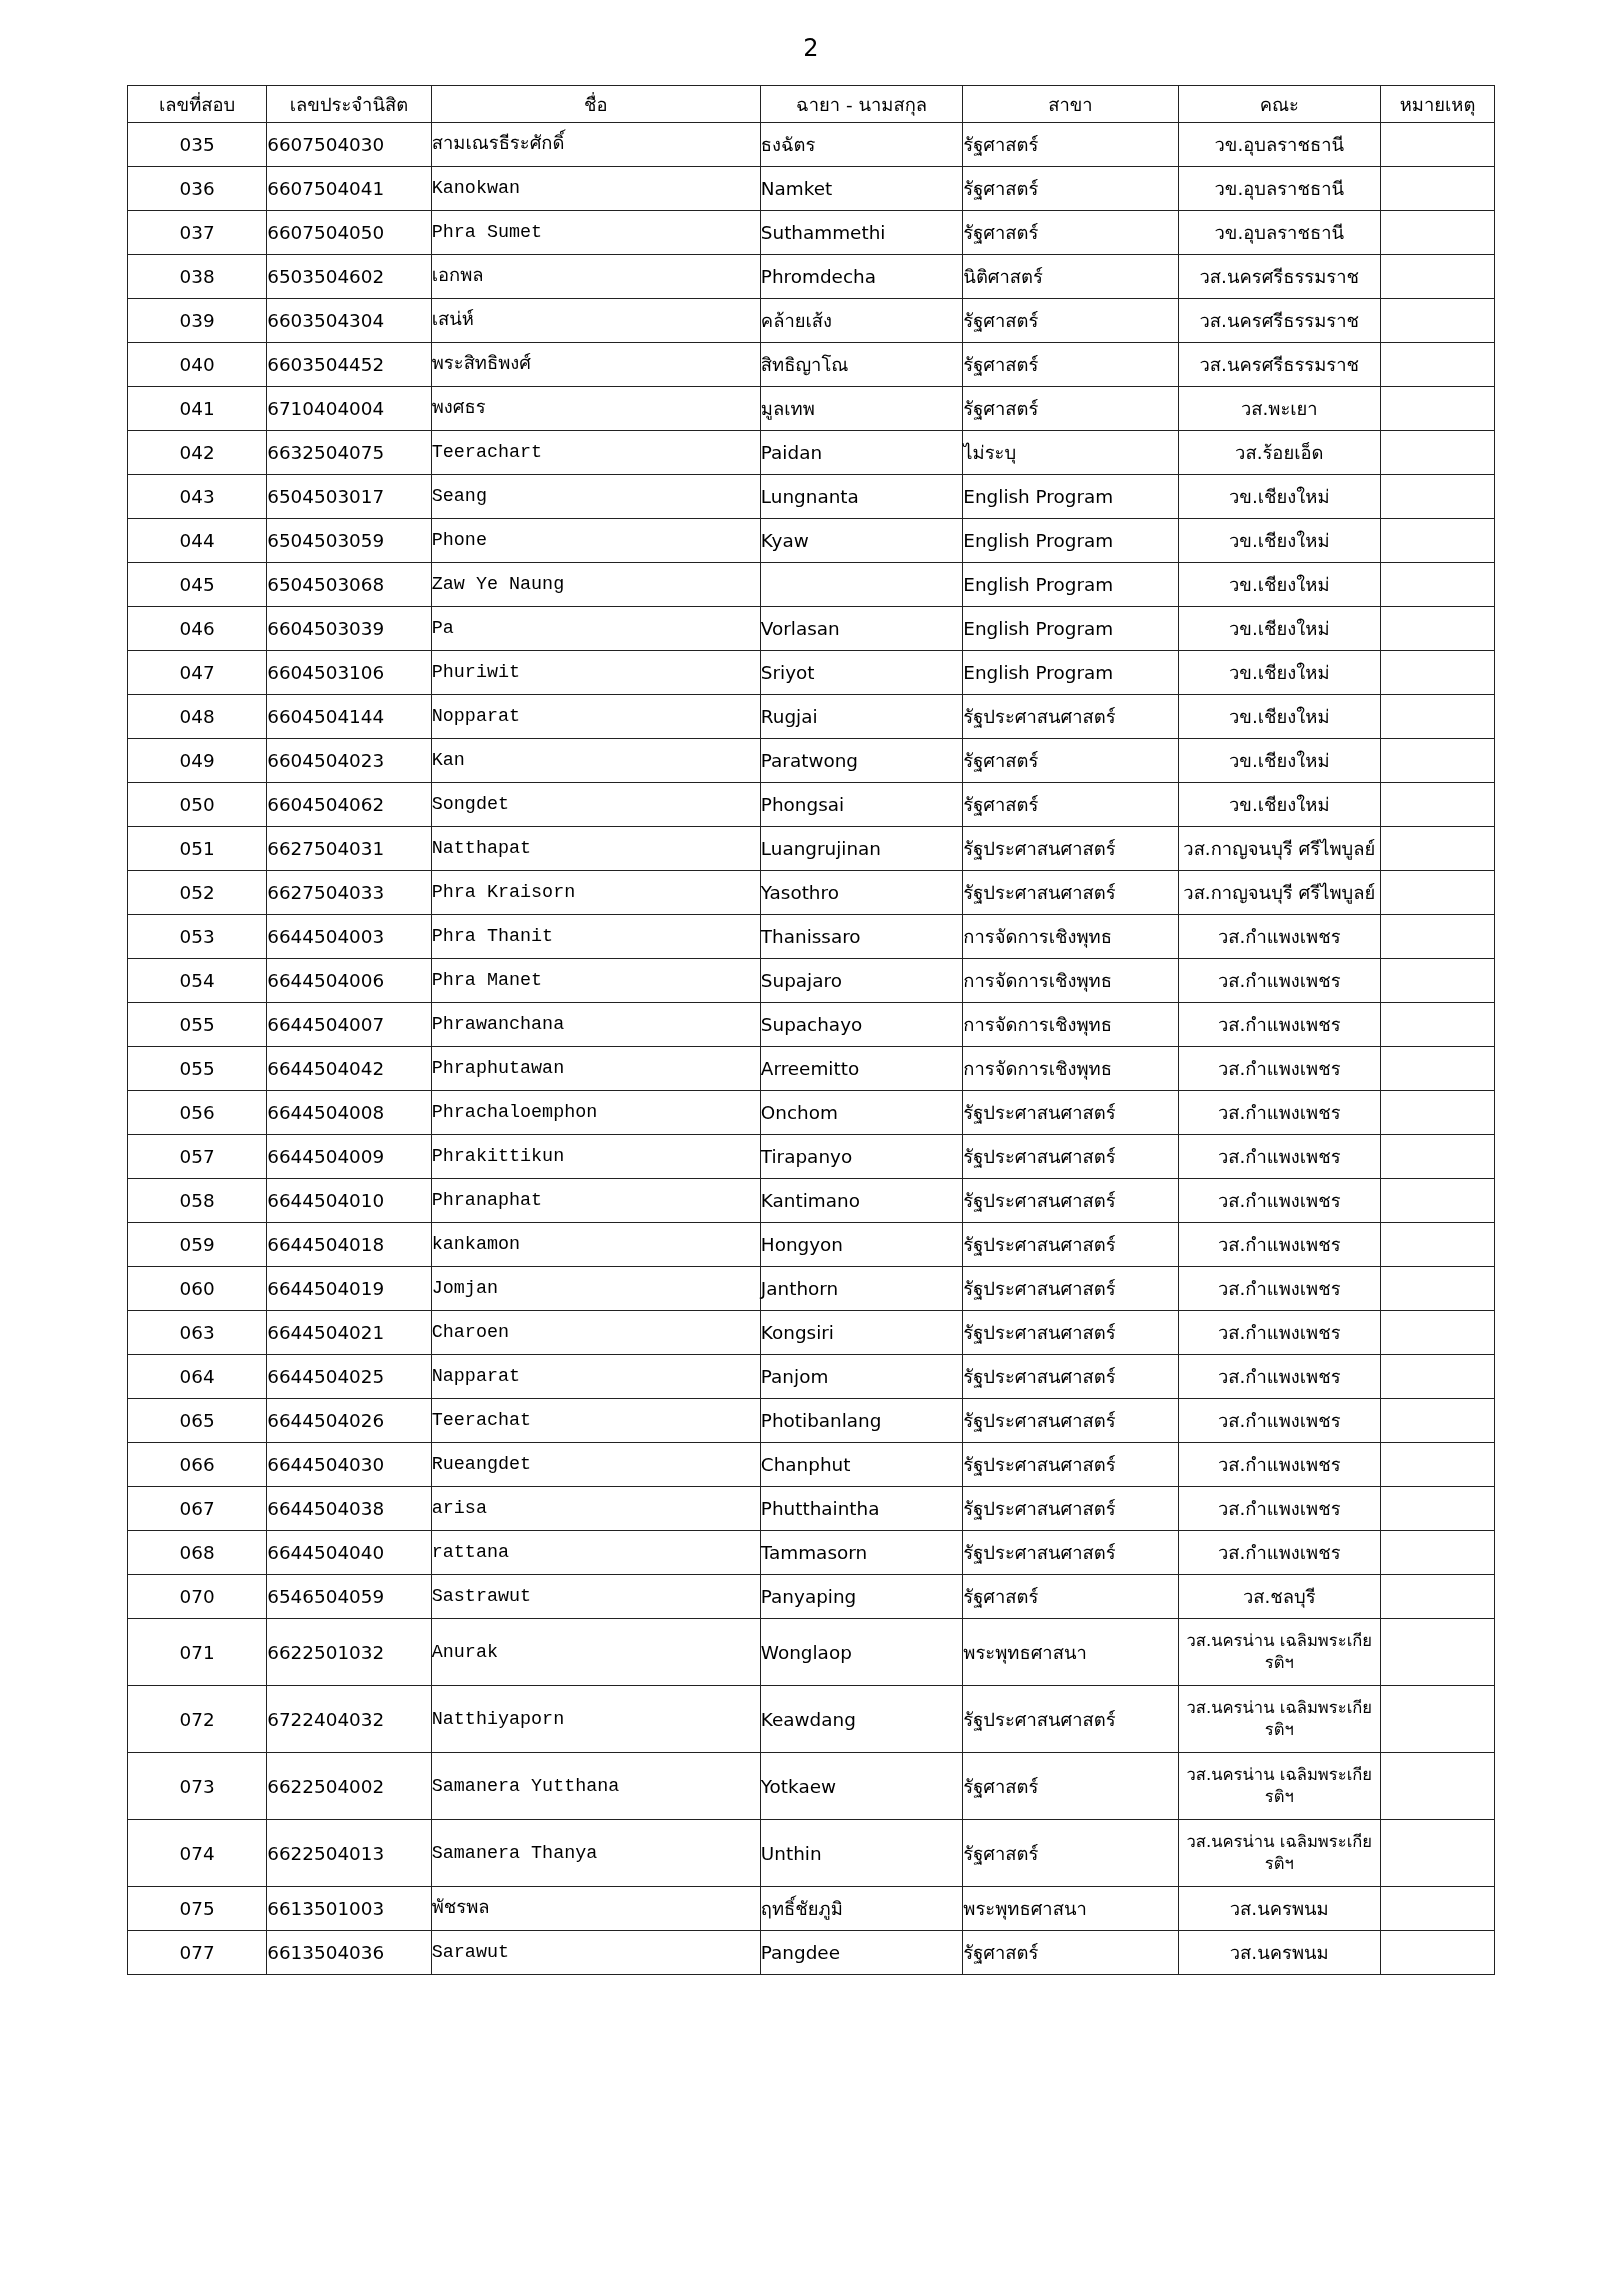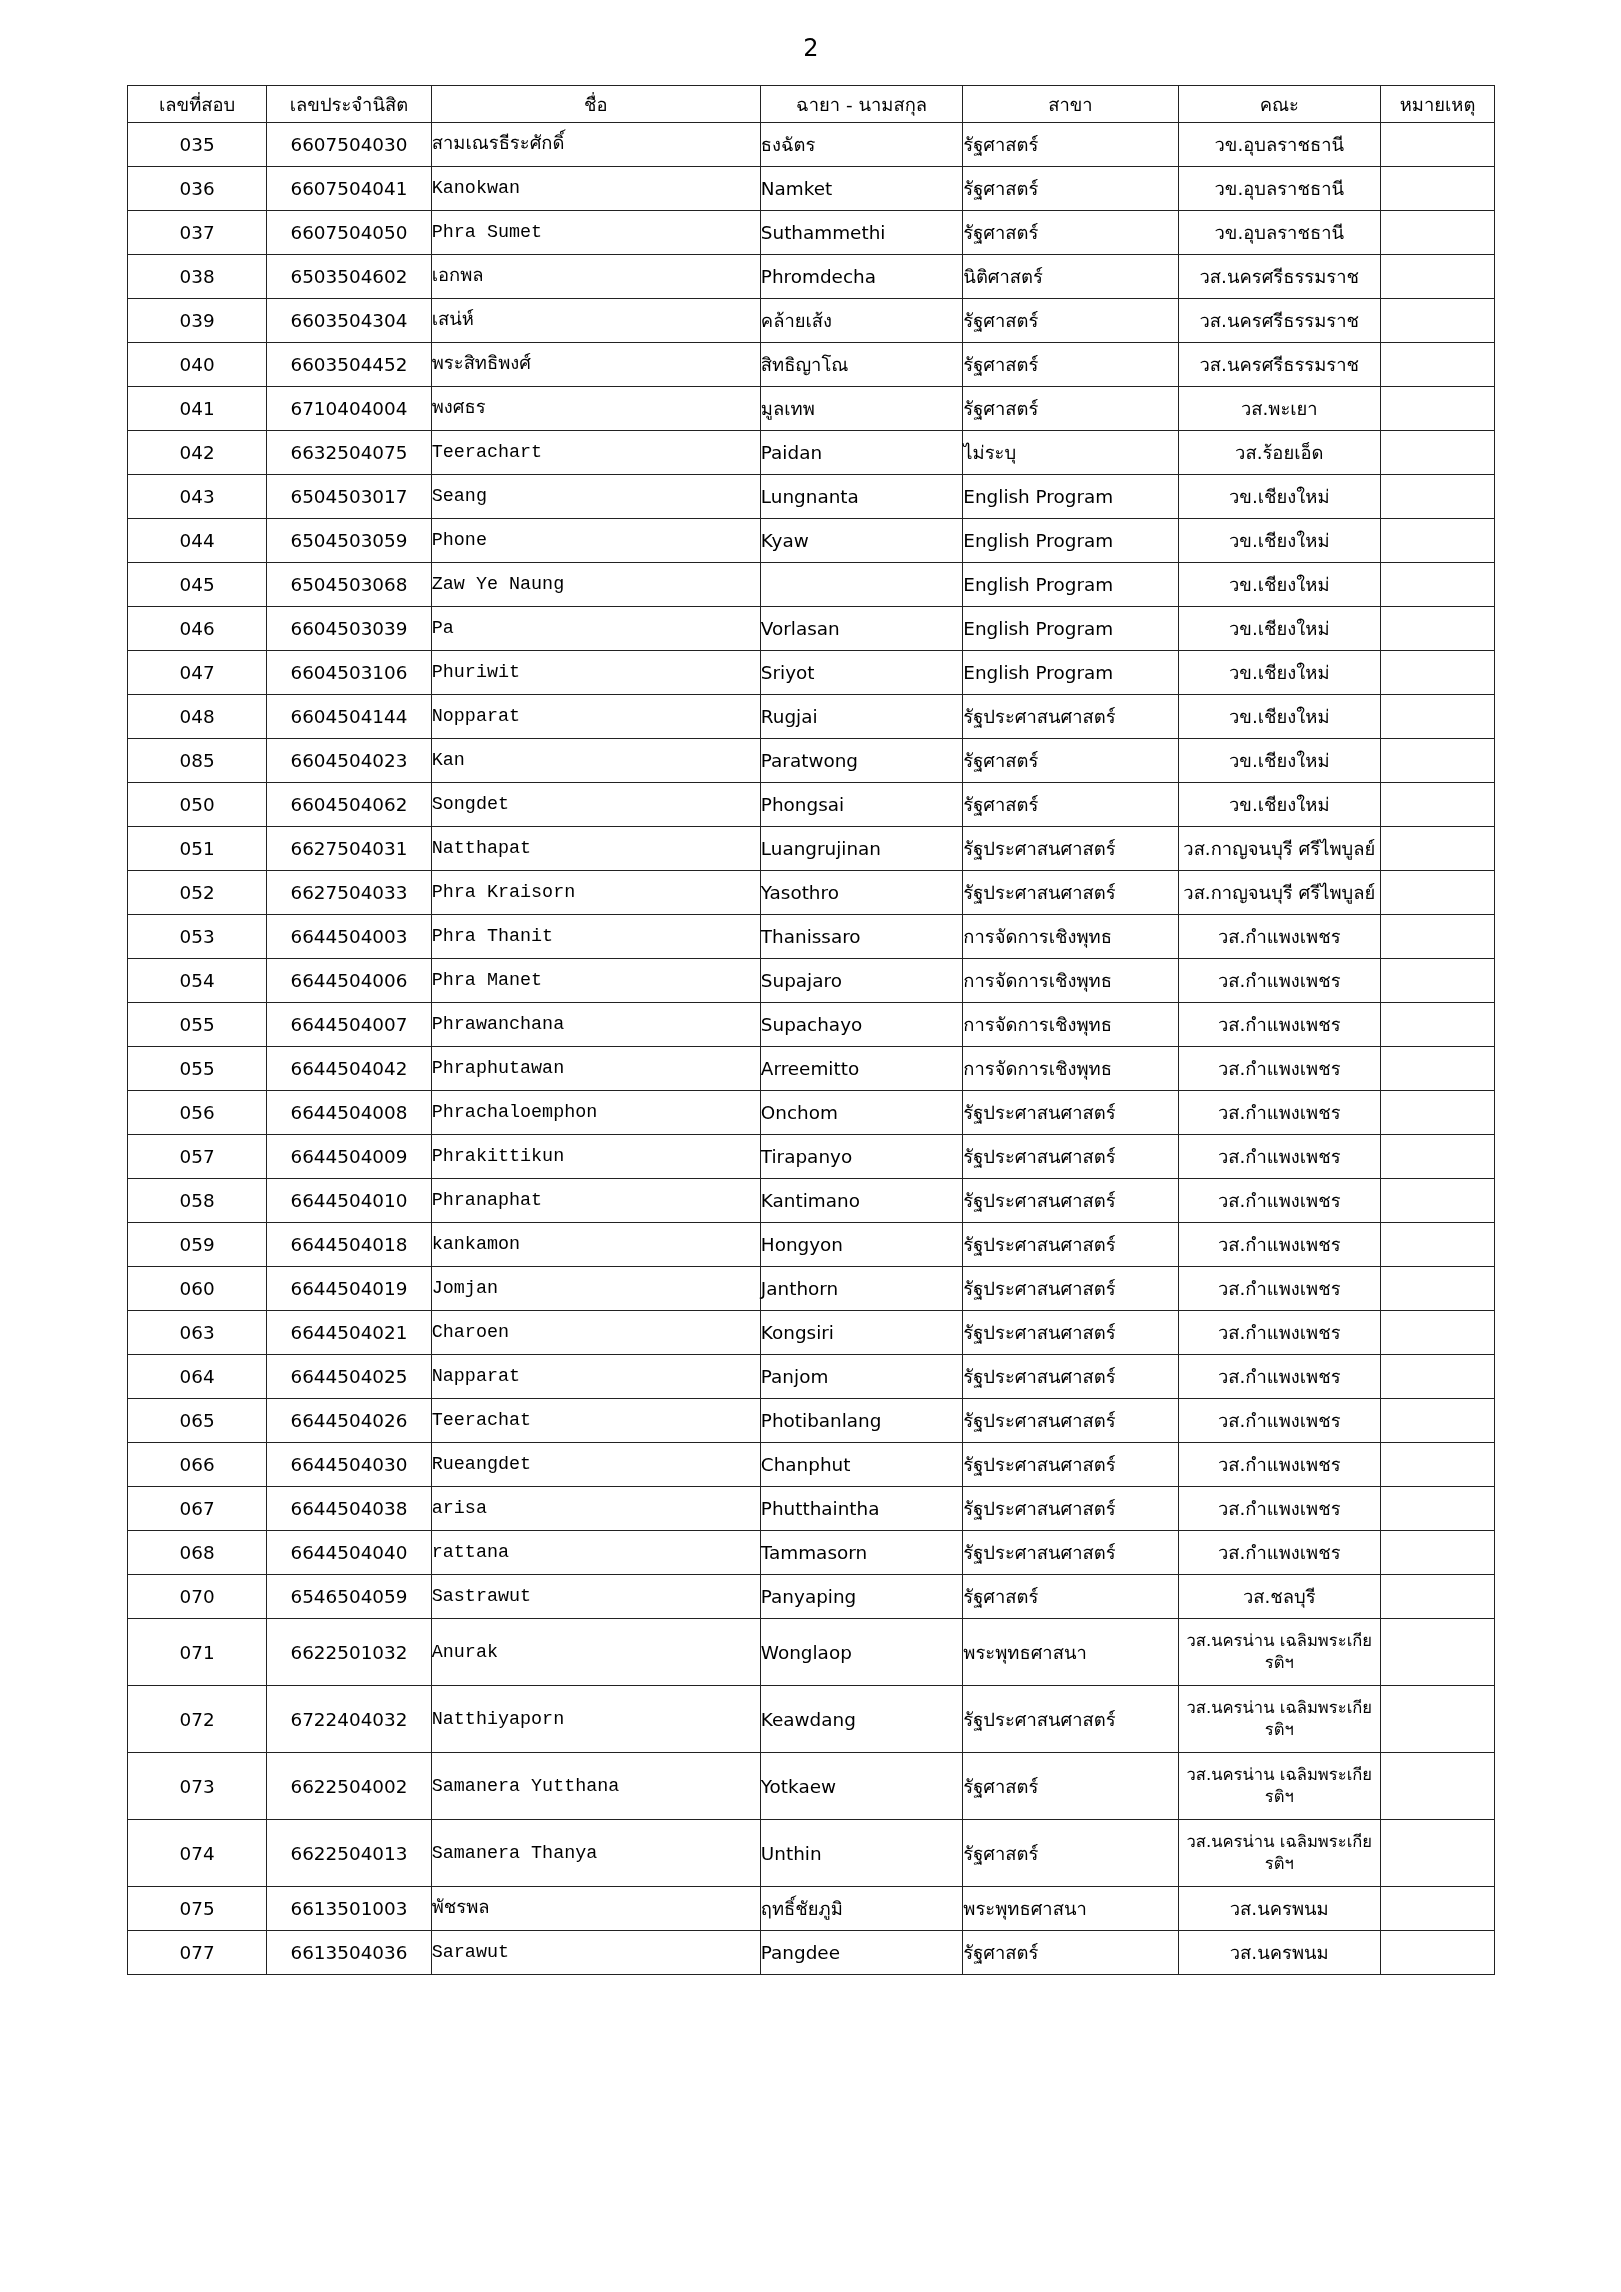--- a/index.html
+++ b/index.html
@@ -57,21 +57,21 @@
   
   col.c-exam   { width: 11.0%; }
   col.c-id     { width: 13.0%; }
   col.c-name   { width: 26.0%; }
   col.c-alias  { width: 16.0%; }
   col.c-major  { width: 17.0%; }
   col.c-fac    { width: 16.0%; }
   col.c-note   { width: 9.0%; }
 
   .cell-exam  { text-align: center; }
-  .cell-id    { text-align: center; }
+  .cell-id    { }
   .cell-name  { text-align: left; padding-left: 12.5px; font-family: Liberation Mono, monospace; }
   .cell-alias { text-align: left; padding-left: 12.5px; }
   .cell-major { text-align: left; }
   .cell-fac   { text-align: center; margin-left: 36px; }
   .cell-note  { text-align: center; }
 
   .fac-two-line {
     display: block;
     font-size: 16.6px;
     line-height: 1.35;
@@ -229,21 +229,21 @@
           <tr>
             <td class="cell-exam">048</td>
             <td class="cell-id">6604504144</td>
             <td class="cell-name">Nopparat</td>
             <td class="cell-alias">Rugjai</td>
             <td class="cell-major">รัฐประศาสนศาสตร์</td>
             <td class="cell-fac">วข.เชียงใหม่</td>
             <td class="cell-note"></td>
           </tr>
           <tr>
-            <td class="cell-exam">085</td>
+            <td class="cell-exam">049</td>
             <td class="cell-id">6604504023</td>
             <td class="cell-name">Kan</td>
             <td class="cell-alias">Paratwong</td>
             <td class="cell-major">รัฐศาสตร์</td>
             <td class="cell-fac">วข.เชียงใหม่</td>
             <td class="cell-note"></td>
           </tr>
           <tr>
             <td class="cell-exam">050</td>
             <td class="cell-id">6604504062</td>

